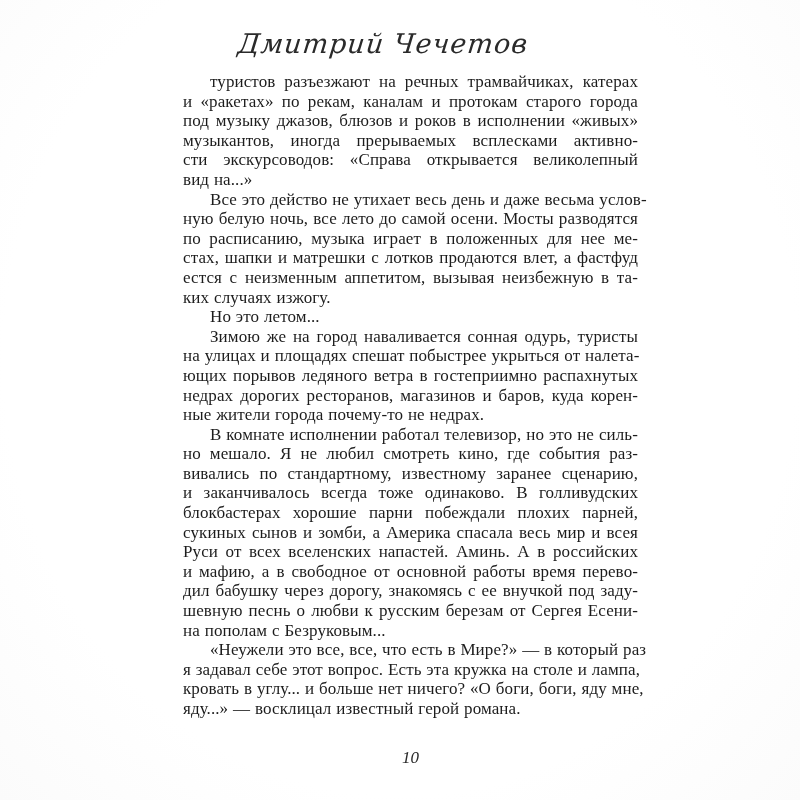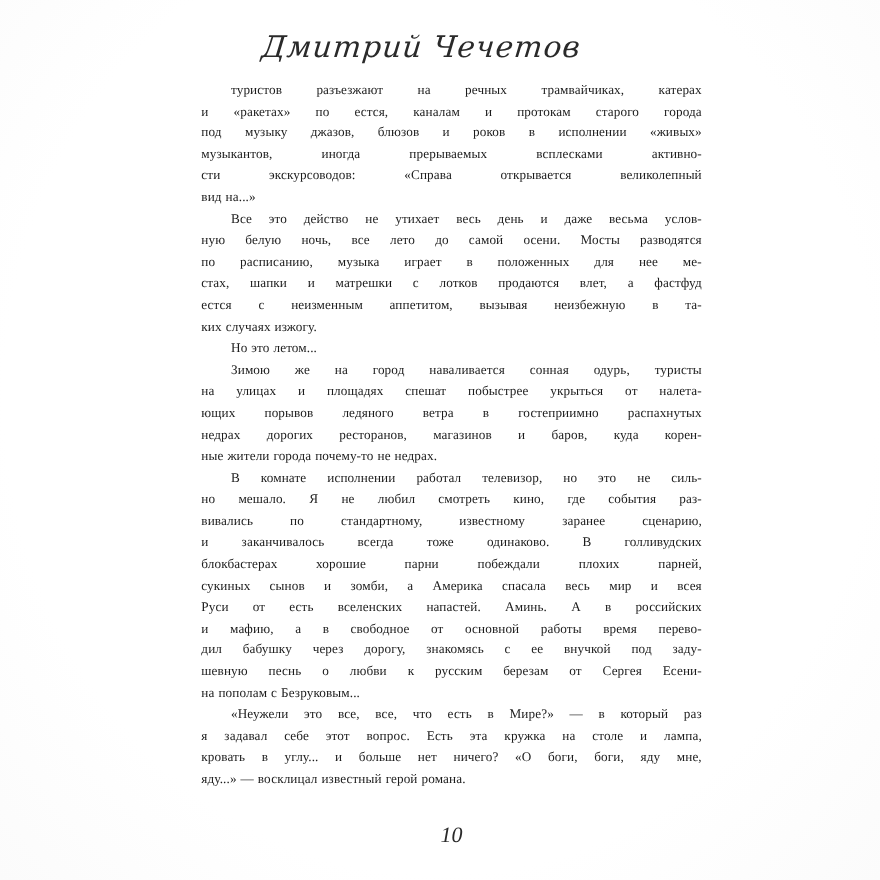--- a/index.html
+++ b/index.html
@@ -34,21 +34,21 @@
     position: absolute;
     left: 183px;
     top: 72px;
     width: 455px;
   }
   .para {
     margin: 0;
     padding: 0;
   }
   .line {
-    font-size: 12px;
+    font-size: 17px;
     line-height: 19.6px;
     height: 19.6px;
     text-align: justify;
     text-align-last: justify;
     white-space: nowrap;
     letter-spacing: 0.1px;
     word-spacing: 0.5px;
   }
   .line.last {
     text-align: left;
@@ -59,35 +59,35 @@
     padding-left: 27px;
   }
   .page-number {
     position: absolute;
     left: 183px;
     top: 748px;
     width: 455px;
     text-align: center;
     font-family: "Liberation Serif", serif;
     font-style: italic;
-    font-size: 20px;
+    font-size: 17px;
     color: #2a2a2a;
   }
 </style>
 </head>
 <body>
 
 <div class="page">
 
   <div class="author-header">Дмитрий Чечетов</div>
 
   <div class="text-block">
       <div class="para">
         <div class="line first">туристов разъезжают на речных трамвайчиках, катерах</div>
-        <div class="line">и «ракетах» по естся, каналам и протокам старого города</div>
+        <div class="line">и «ракетах» по рекам, каналам и протокам старого города</div>
         <div class="line">под музыку джазов, блюзов и роков в исполнении «живых»</div>
         <div class="line">музыкантов, иногда прерываемых всплесками активно-</div>
         <div class="line">сти экскурсоводов: «Справа открывается великолепный</div>
         <div class="line last">вид на...»</div>
       </div>
       <div class="para">
         <div class="line first">Все это действо не утихает весь день и даже весьма услов-</div>
         <div class="line">ную белую ночь, все лето до самой осени. Мосты разводятся</div>
         <div class="line">по расписанию, музыка играет в положенных для нее ме-</div>
         <div class="line">стах, шапки и матрешки с лотков продаются влет, а фастфуд</div>
@@ -104,21 +104,21 @@
         <div class="line">недрах дорогих ресторанов, магазинов и баров, куда корен-</div>
         <div class="line last">ные жители города почему-то не недрах.</div>
       </div>
       <div class="para">
         <div class="line first">В комнате исполнении работал телевизор, но это не силь-</div>
         <div class="line">но мешало. Я не любил смотреть кино, где события раз-</div>
         <div class="line">вивались по стандартному, известному заранее сценарию,</div>
         <div class="line">и заканчивалось всегда тоже одинаково. В голливудских</div>
         <div class="line">блокбастерах хорошие парни побеждали плохих парней,</div>
         <div class="line">сукиных сынов и зомби, а Америка спасала весь мир и всея</div>
-        <div class="line">Руси от есть вселенских напастей. Аминь. А в российских</div>
+        <div class="line">Руси от всех вселенских напастей. Аминь. А в российских</div>
         <div class="line">и мафию, а в свободное от основной работы время перево-</div>
         <div class="line">дил бабушку через дорогу, знакомясь с ее внучкой под заду-</div>
         <div class="line">шевную песнь о любви к русским березам от Сергея Есени-</div>
         <div class="line last">на пополам с Безруковым...</div>
       </div>
       <div class="para">
         <div class="line first">«Неужели это все, все, что есть в Мире?» — в который раз</div>
         <div class="line">я задавал себе этот вопрос. Есть эта кружка на столе и лампа,</div>
         <div class="line">кровать в углу... и больше нет ничего? «О боги, боги, яду мне,</div>
         <div class="line last">яду...» — восклицал известный герой романа.</div>

